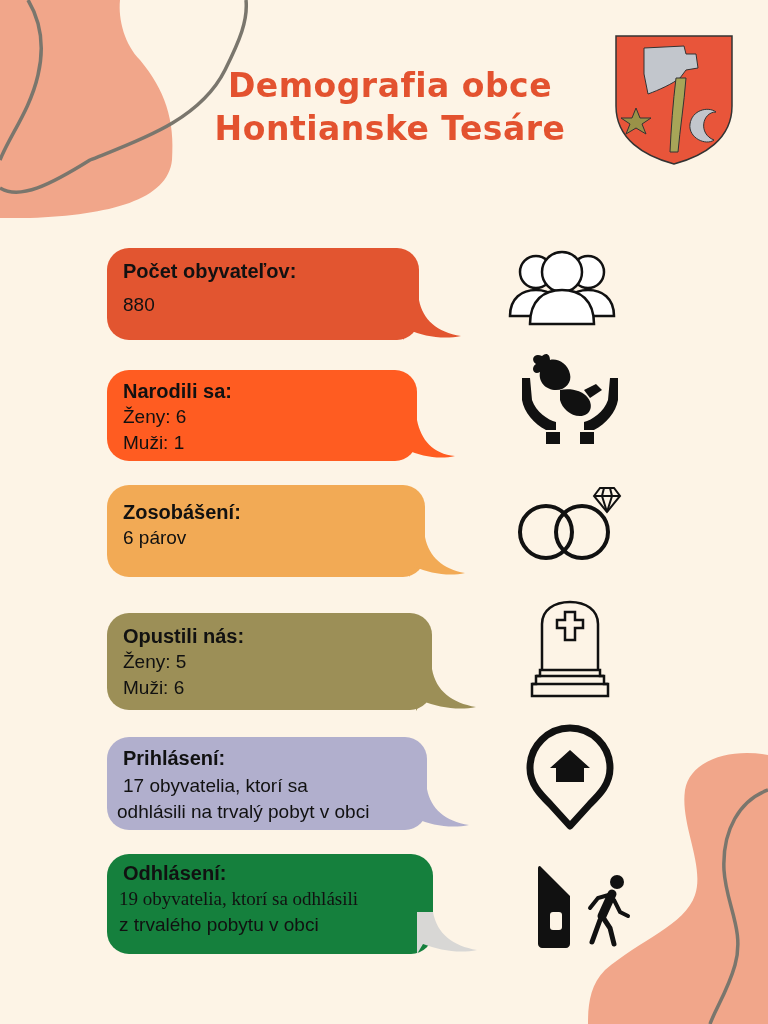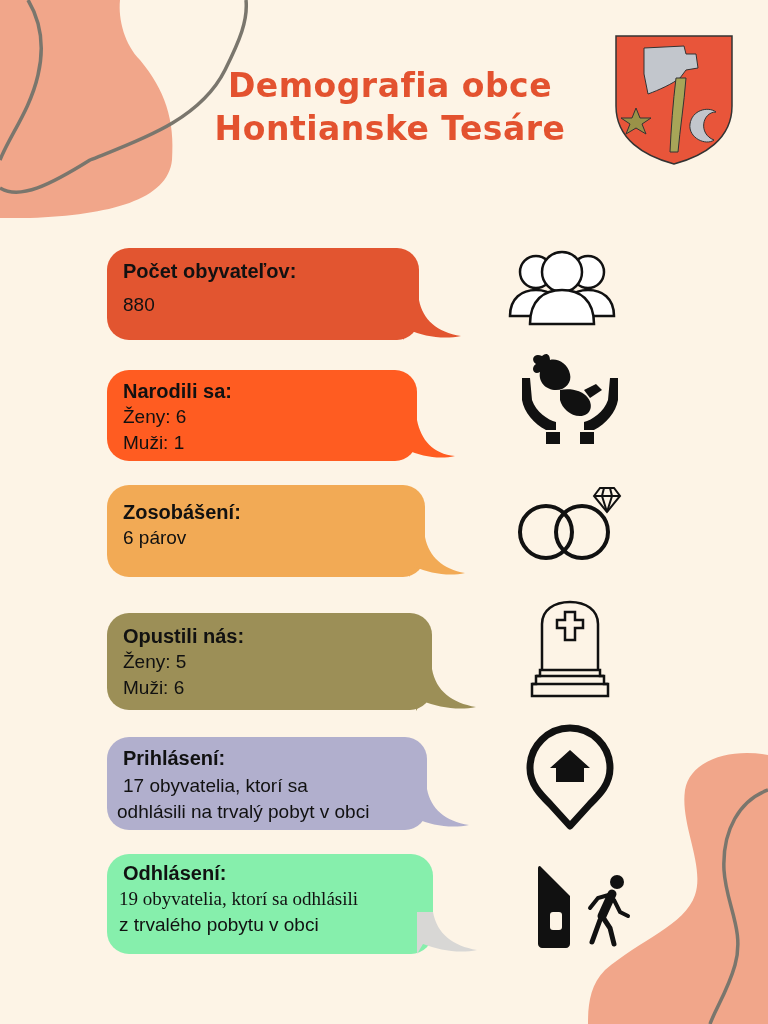--- a/index.html
+++ b/index.html
@@ -93,21 +93,21 @@
 
 <div class="bubble" style="top:737px;width:320px;height:93px;background:#b1afcd;">
   <svg class="tail" style="left:304px;top:52px;" width="60" height="42" viewBox="0 0 60 42">
       <path d="M0,0 L16,0 C20,20 34,32 58,36 C40,40 20,36 6,30 L0,40 Z" fill="#b1afcd"></path>
     </svg>
   <div class="head" style="margin-top:-2px;">Prihlásení:</div>
   <div class="line" style="margin-top:2px;">17 obyvatelia, ktorí sa</div>
   <div class="line" style="margin-left:-6px;">odhlásili na trvalý pobyt v obci</div>
 </div>
 
-<div class="bubble" style="top:854px;width:326px;height:100px;background:#86efac;">
+<div class="bubble" style="top:854px;width:326px;height:100px;background:#15803d;">
   <svg class="tail" style="left:310px;top:58px;" width="62" height="44" viewBox="0 0 62 44">
       <path d="M0,0 L16,0 C20,22 36,34 60,38 C42,42 22,38 6,32 L0,42 Z" fill="#d8d7d5"></path>
     </svg>
   <div class="head" style="margin-top:-4px;">Odhlásení:</div>
   <div class="line" style="margin-left:-4px;font-family:Liberation Serif, serif;">19 obyvatelia, ktorí sa odhlásili</div>
   <div class="line" style="margin-left:-4px;">z trvalého pobytu v obci</div>
 </div>
 
 <svg class="icon" style="left:508px;top:250px;" width="108" height="76" viewBox="0 0 108 76">
   <g fill="#fff" stroke="#111" stroke-width="2.5">

